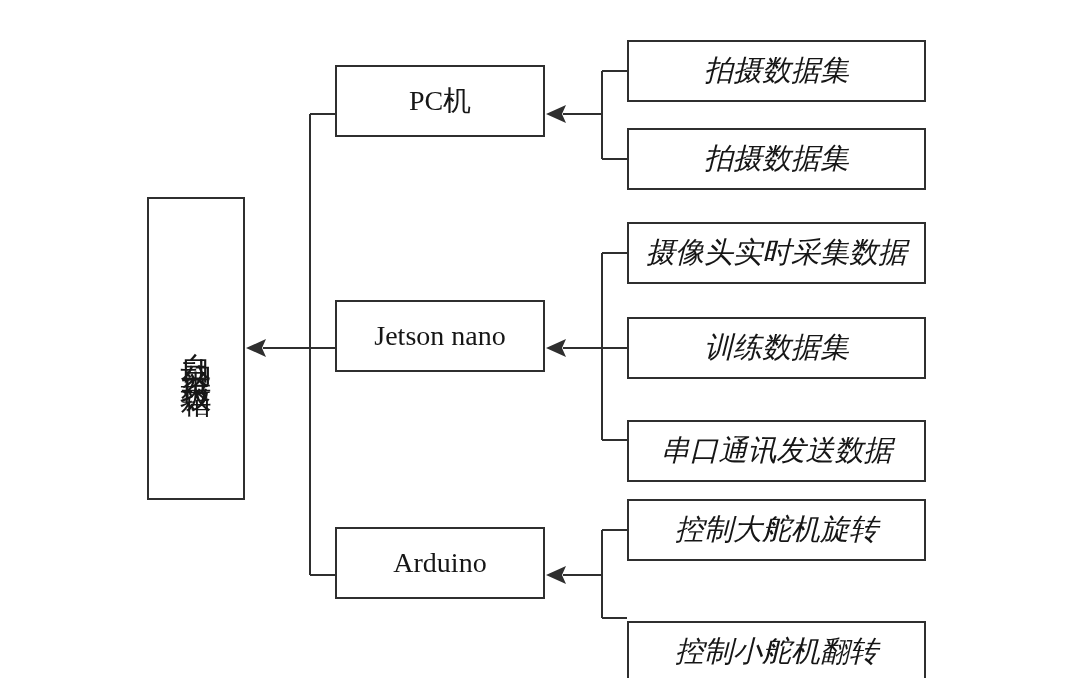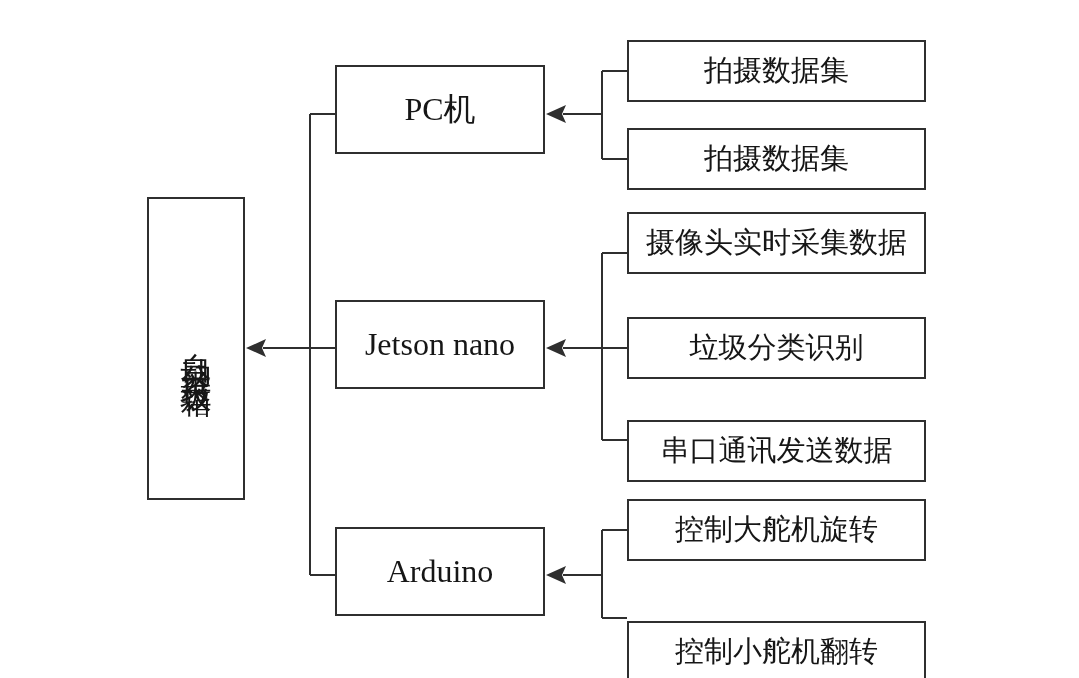--- a/index.html
+++ b/index.html
@@ -52,28 +52,29 @@
   }
   .vlabel {
     writing-mode: vertical-rl;
     text-orientation: upright;
     letter-spacing: 6px;
     line-height: 1;
   }
   .mid {
     left: 335px;
     width: 210px;
-    height: 89px;
-    font-size: 32px;
+    height: 72px;
+    font-size: 28px;
   }
   .leaf {
     left: 627px;
     width: 299px;
     height: 62px;
     font-size: 29px;
+    font-style: italic;
   }
 </style>
 </head>
 <body>
 
 <div class="canvas">
 
   <svg class="wires" viewBox="0 0 1079 678" xmlns="http://www.w3.org/2000/svg">
 
     <g>
@@ -111,25 +112,25 @@
     <span>Jetson nano</span>
   </div>
 
   <div class="node leaf" style="top:40px">
     <span>拍摄数据集</span>
   </div>
   <div class="node leaf" style="top:128px">
     <span>拍摄数据集</span>
   </div>
 
-  <div class="node leaf" style="top:212px">
+  <div class="node leaf" style="top:222px">
     <span>摄像头实时采集数据</span>
   </div>
   <div class="node leaf" style="top:317px">
-    <span>垃圾分类识别</span>
+    <span>训练数据集</span>
   </div>
   <div class="node leaf" style="top:420px">
     <span>串口通讯发送数据</span>
   </div>
 
   <div class="node leaf" style="top:499px">
     <span>控制大舵机旋转</span>
   </div>
   <div class="node leaf" style="top:621px">
     <span>控制小舵机翻转</span>

